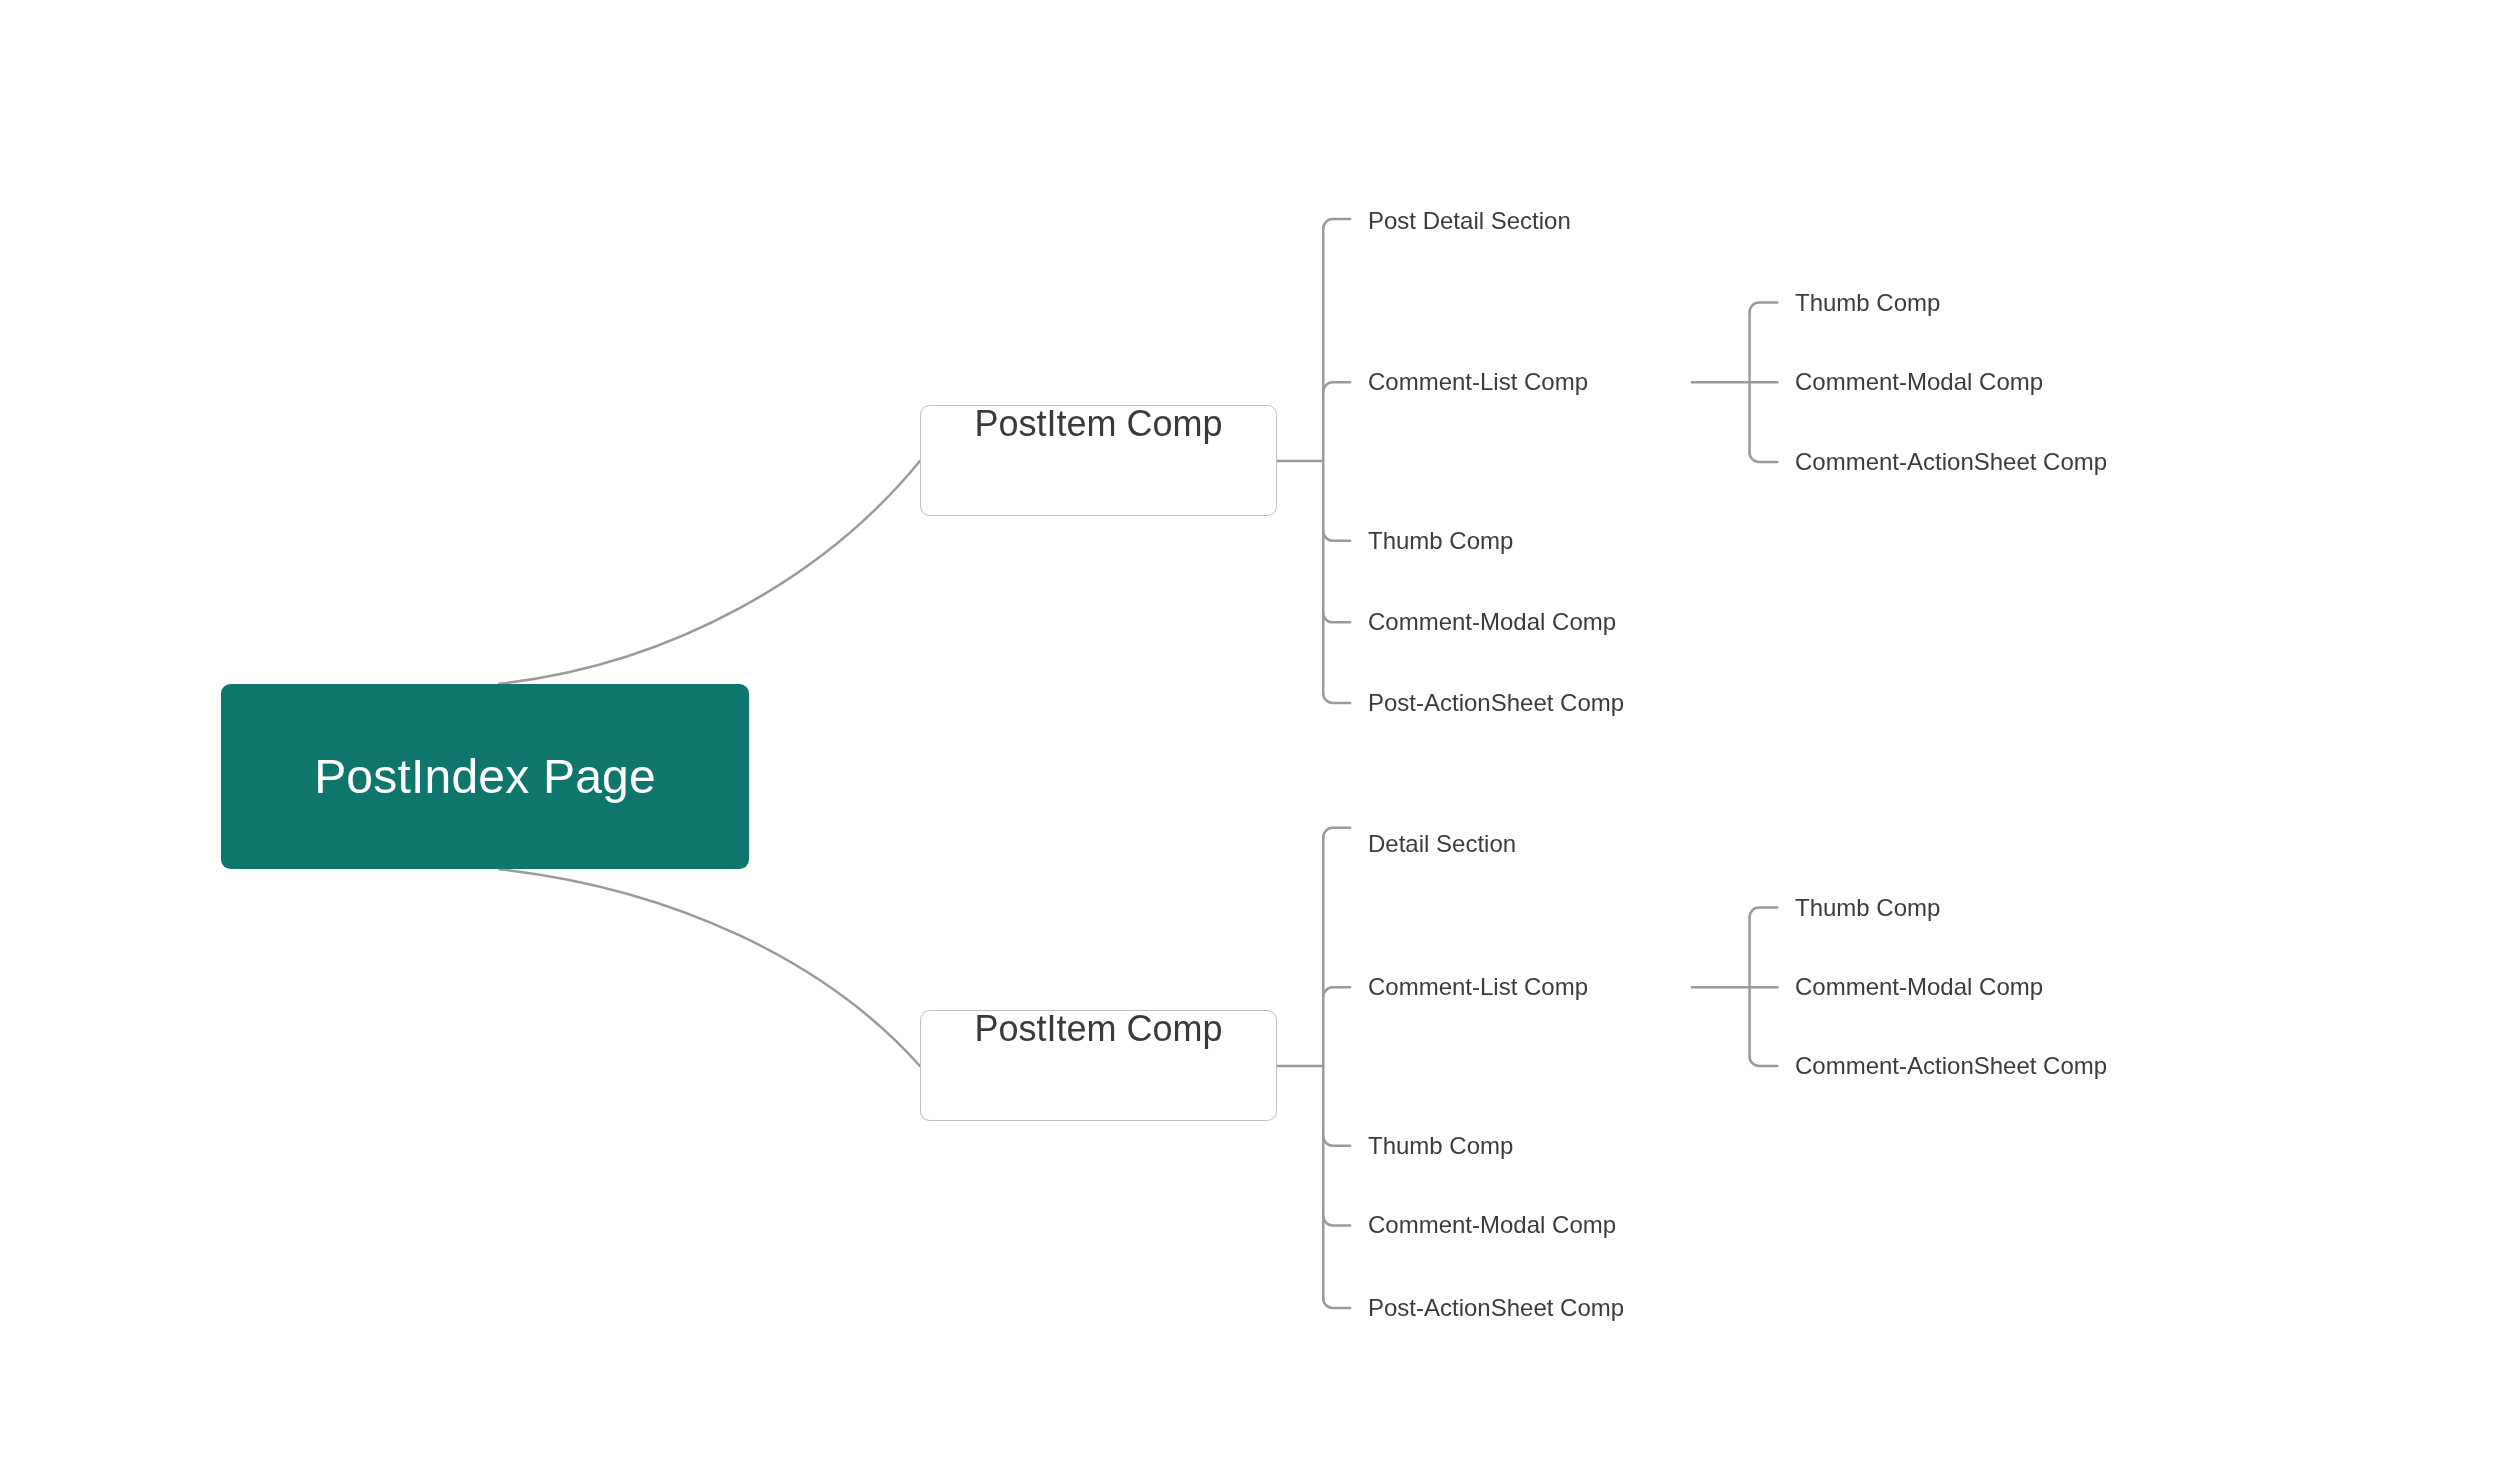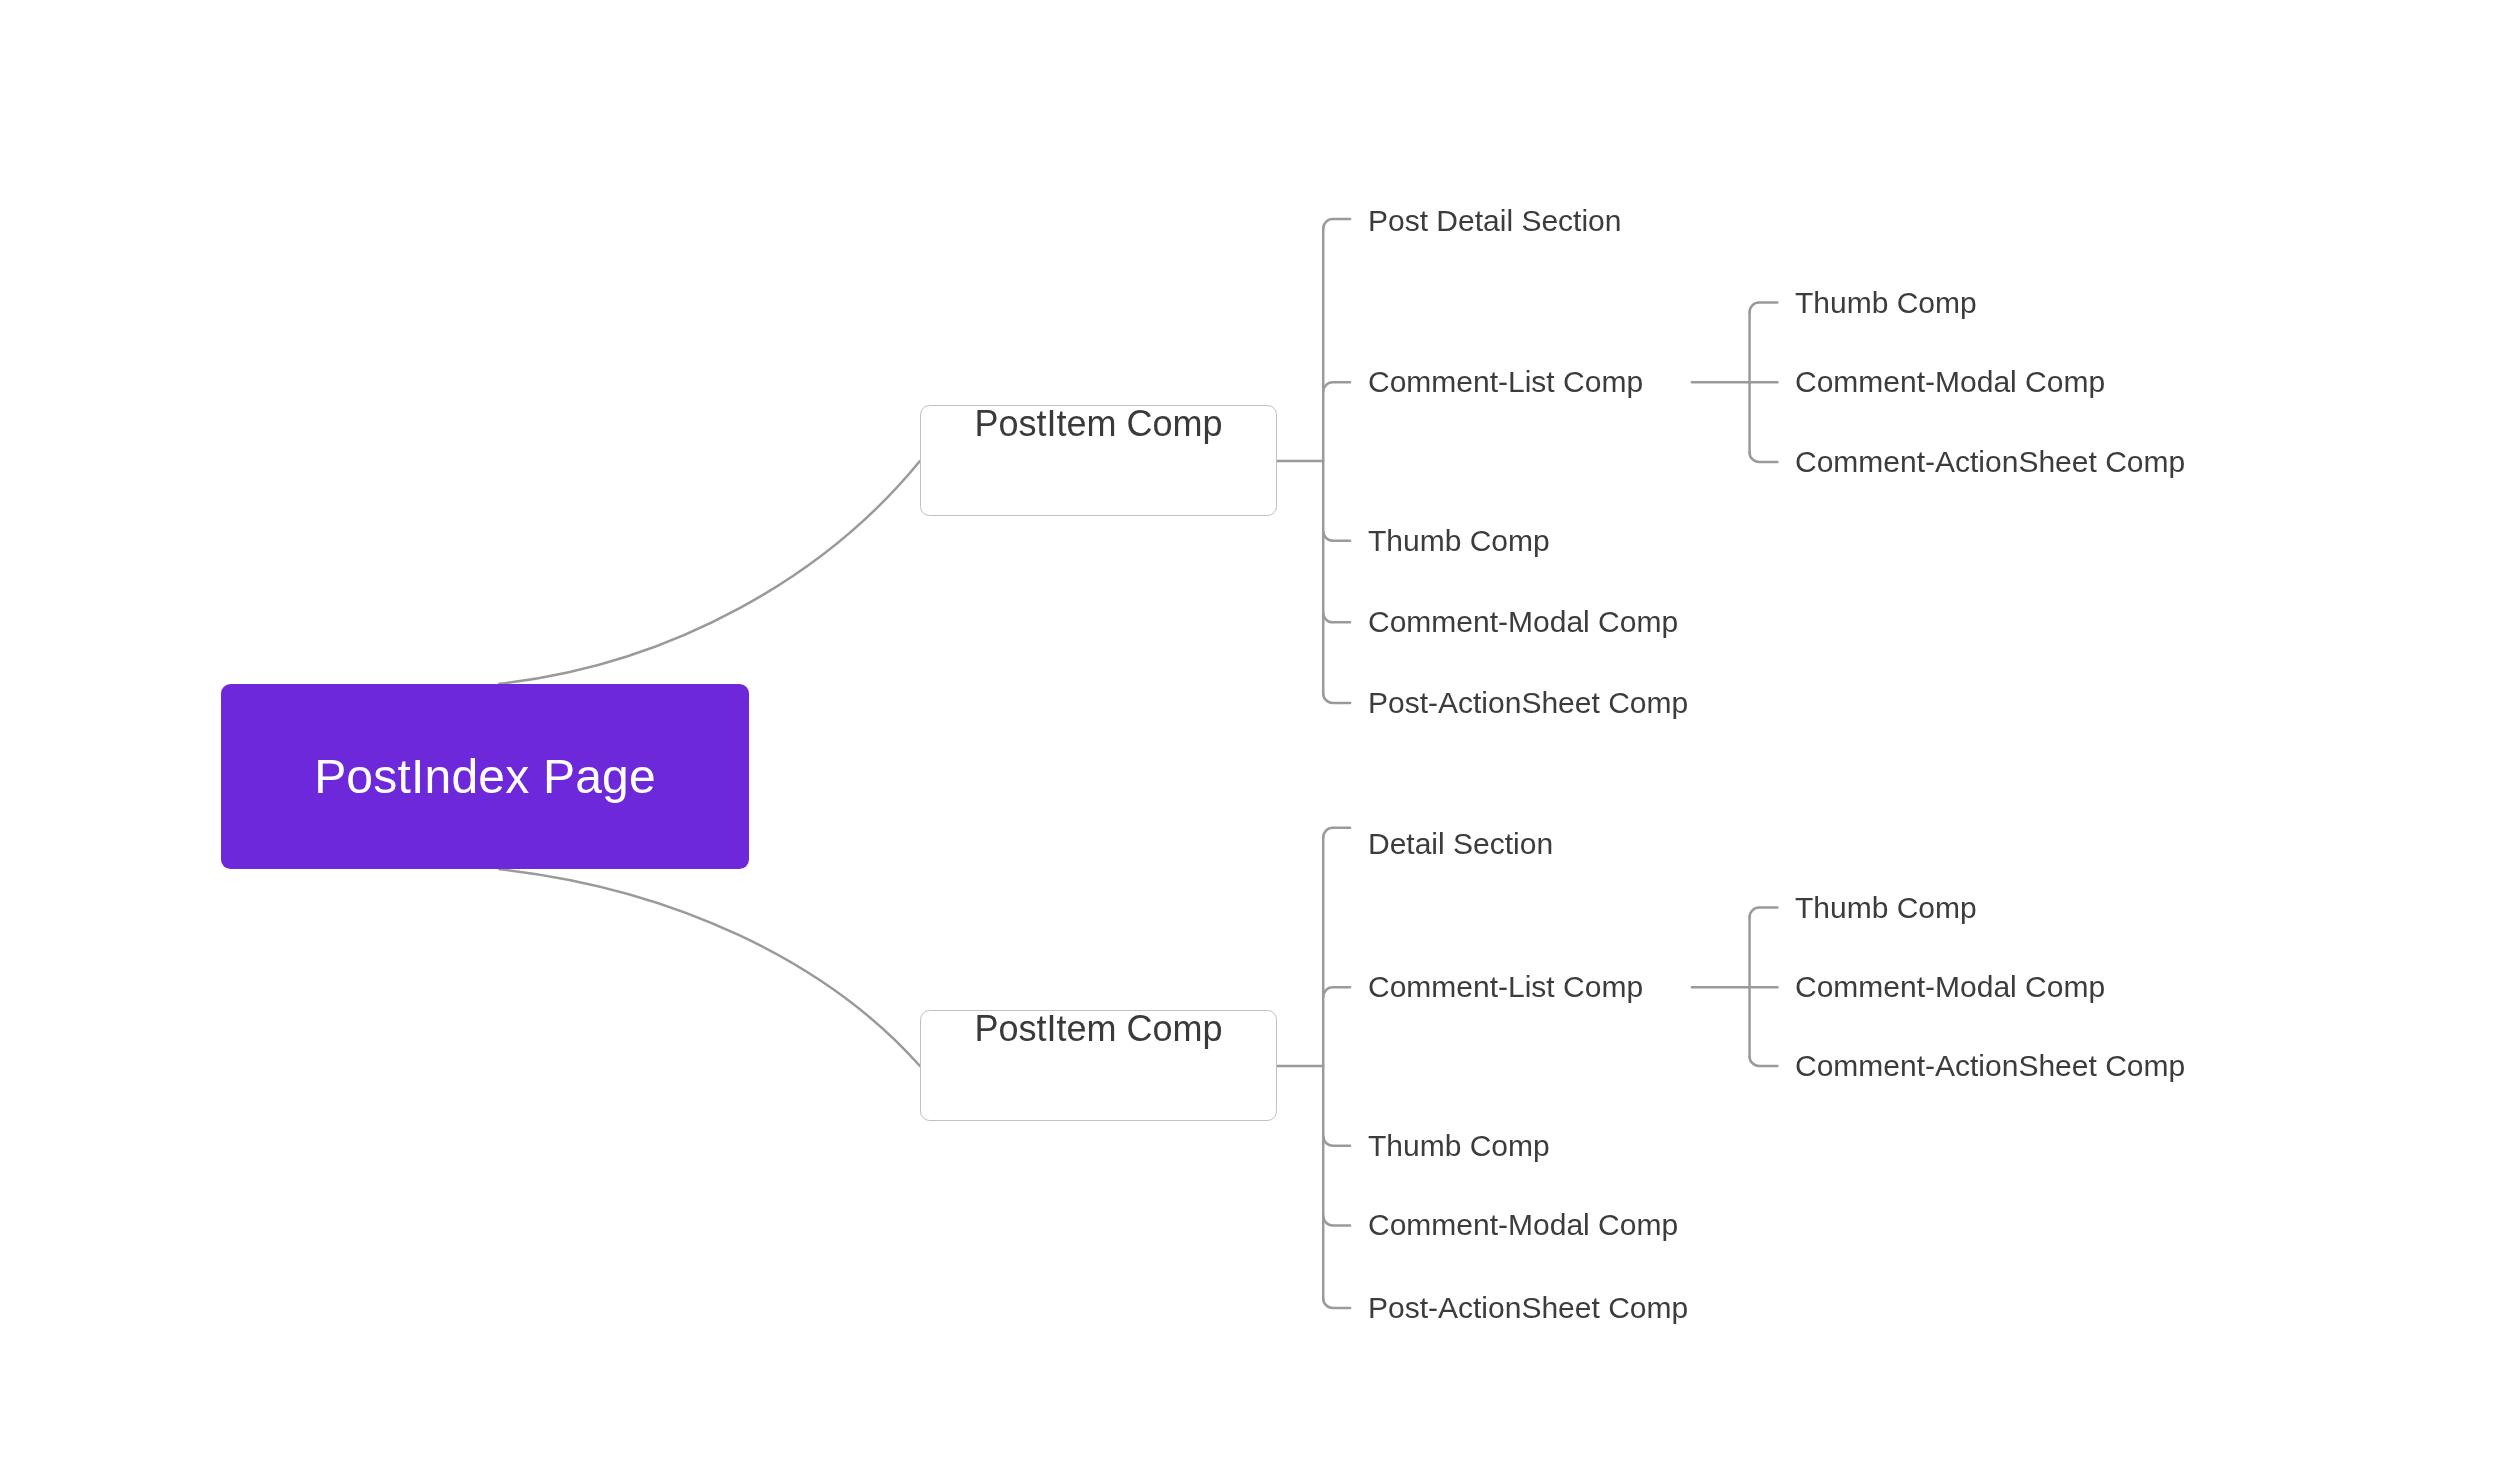--- a/index.html
+++ b/index.html
@@ -71,21 +71,21 @@
     white-space: nowrap;
     line-height: 1;
   }
   #branch-node-0 { top: 405px; }
   #branch-node-1 { top: 1010px; }
 
   
   .leaf-label {
     position: absolute;
     color: #3c3c3c;
-    font-size: 30px;
+    font-size: 24px;
     font-weight: 400;
     white-space: nowrap;
     line-height: 1;
     transform: translateY(-50%);
   }
   .leaf-level-2 { left: 1368px; }
   .leaf-level-3 { left: 1795px; }
 </style>
 </head>
 <body style="background: rgb(255, 255, 255);">
@@ -124,21 +124,21 @@
       <path d="M 1378 1352 A 10 10 0 0 0 1388 1362 L 1406 1362"></path>
 
       <path d="M 1762 1028 L 1822 1028"></path>
       <path d="M 1822 955 L 1822 1100"></path>
       <path d="M 1822 955 A 10 10 0 0 1 1832 945 L 1851 945"></path>
       <path d="M 1822 1028 L 1851 1028"></path>
       <path d="M 1822 1100 A 10 10 0 0 0 1832 1110 L 1851 1110"></path>
     </g>
   </svg>
 
-  <div class="root-node" id="root-node" style="background:#6d28d9">
+  <div class="root-node" id="root-node" style="background:#0f766e">
     <span class="root-node-label" style="color: rgb(255, 255, 255);">PostIndex Page</span>
   </div>
 
   <div class="branch-node" id="branch-node-0" style="background: rgb(255, 255, 255); border-color: rgb(192, 192, 192);">
     <span class="branch-node-label" style="color: rgb(58, 58, 58);">PostItem Comp</span>
   </div>
 
   <div class="branch-node" id="branch-node-1" style="background: rgb(255, 255, 255); border-color: rgb(192, 192, 192);">
     <span class="branch-node-label" style="color: rgb(58, 58, 58);">PostItem Comp</span>
   </div>

